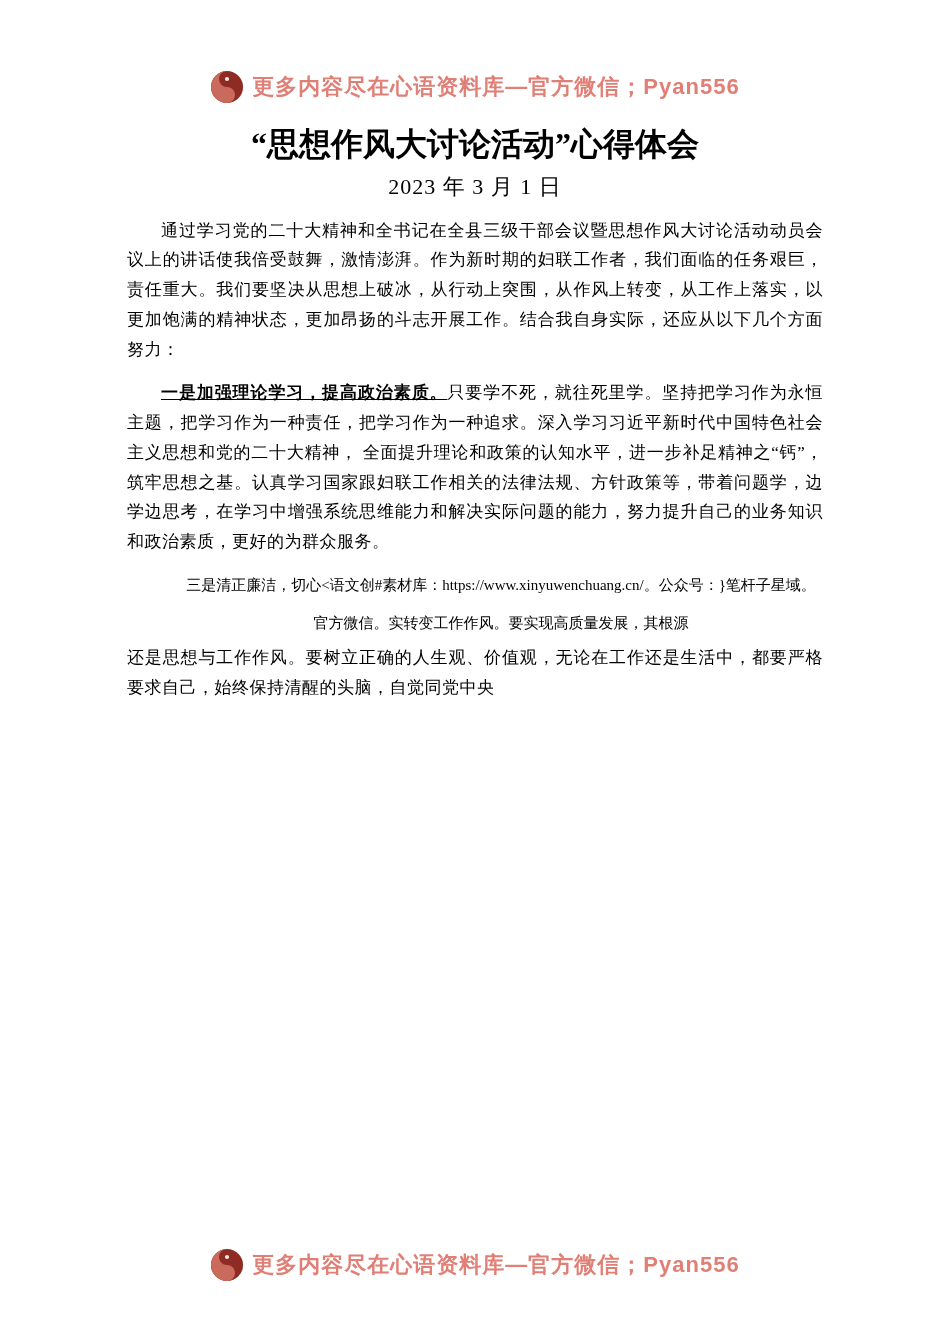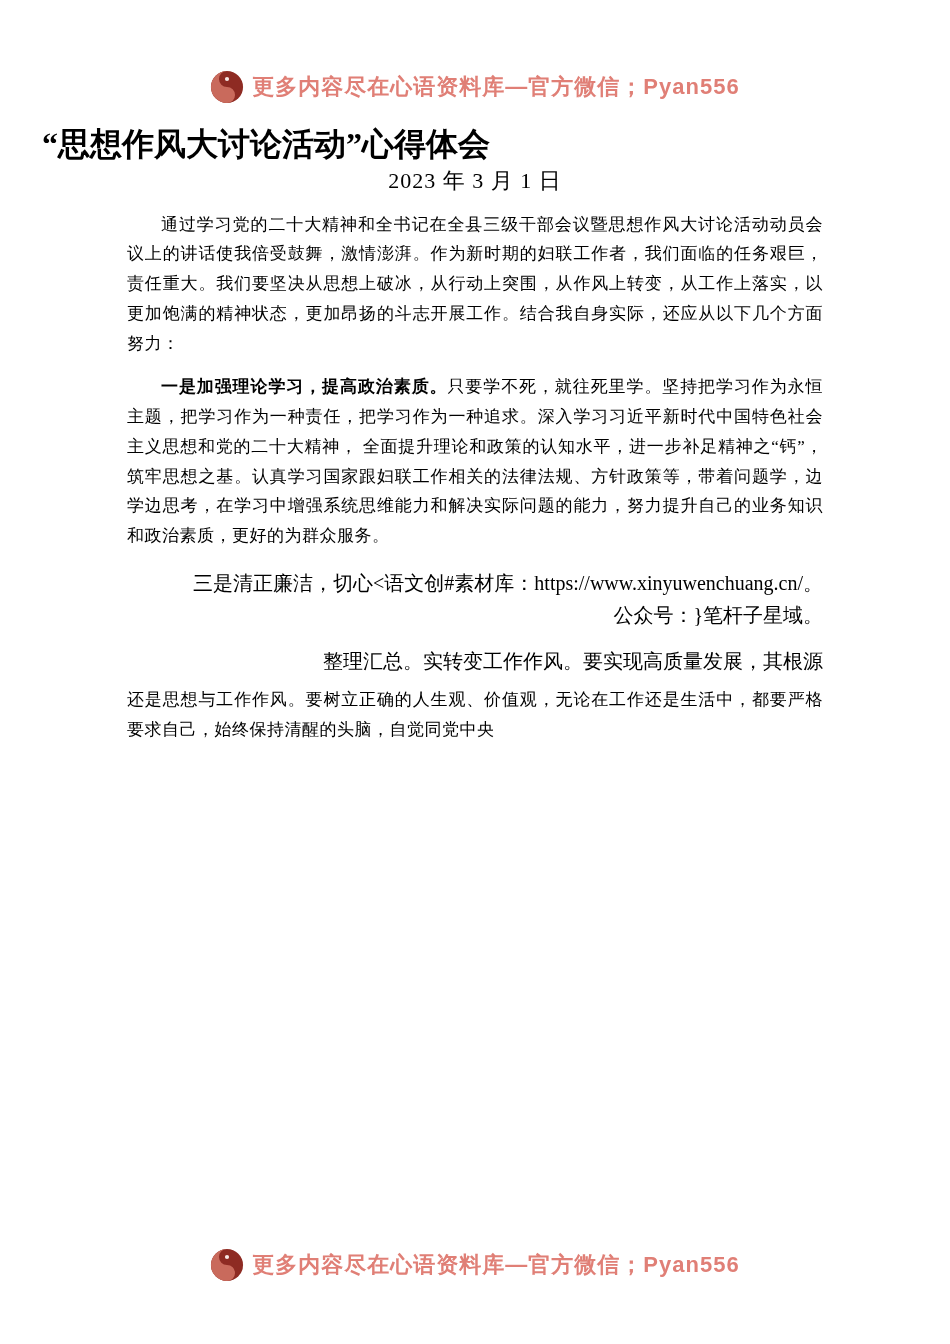--- a/index.html
+++ b/index.html
@@ -28,32 +28,32 @@
   }
   .watermark.top { padding-top: 70px; }
   .watermark.bottom {
     position: absolute;
     left: 0; right: 0;
     bottom: 62px;
   }
   .logo { width: 34px; height: 34px; flex: 0 0 auto; display: inline-flex; }
 
   .title {
-    text-align: left;
+    text-align: center;
     font-size: 32px;
     font-weight: bold;
     margin: 20px 0 0 0;
     line-height: 1.3;
     font-family: "Liberation Serif", "DejaVu Serif", serif;
   }
 
   .date {
     text-align: center;
     font-size: 22px;
-    margin-top: 0;
+    margin-top: 6px;
     letter-spacing: 1px;
   }
 
   .content {
     padding: 0 85px;
     margin-top: 14px;
   }
 
   p.body {
     font-size: 17px;
@@ -62,28 +62,29 @@
     text-indent: 2em;
     text-align: justify;
     letter-spacing: 0.5px;
   }
   p.body.spaced { margin-top: 14px; }
   p.body.noindent { text-indent: 0; }
 
   .lead {
     font-family: "Liberation Sans", "DejaVu Sans", sans-serif;
     font-weight: 700;
+    text-decoration: underline;
   }
 
   p.small {
-    font-size: 20px;
+    font-size: 15px;
     line-height: 1.6;
     margin: 16px 0 0 0;
     padding-left: 52px;
-    text-align: right;
+    text-align: center;
   }
   p.small + p.small { margin-top: 14px; }
   p.small + p.body { margin-top: 8px; font-family: Liberation Serif, serif; }
 </style>
 </head>
 <body>
 
 <div class="page">
 
   <div class="watermark top">
@@ -102,21 +103,21 @@
   <div class="date">2023 年 3 月 1 日</div>
 
   <div class="content">
 
     <p class="body">通过学习党的二十大精神和全书记在全县三级干部会议暨思想作风大讨论活动动员会议上的讲话使我倍受鼓舞，激情澎湃。作为新时期的妇联工作者，我们面临的任务艰巨，责任重大。我们要坚决从思想上破冰，从行动上突围，从作风上转变，从工作上落实，以更加饱满的精神状态，更加昂扬的斗志开展工作。结合我自身实际，还应从以下几个方面努力：</p>
 
     <p class="body spaced"><span class="lead">一是加强理论学习，提高政治素质。</span><span>只要学不死，就往死里学。坚持把学习作为永恒主题，把学习作为一种责任，把学习作为一种追求。深入学习习近平新时代中国特色社会主义思想和党的二十大精神， 全面提升理论和政策的认知水平，进一步补足精神之“钙”，筑牢思想之基。认真学习国家跟妇联工作相关的法律法规、方针政策等，带着问题学，边学边思考，在学习中增强系统思维能力和解决实际问题的能力，努力提升自己的业务知识和政治素质，更好的为群众服务。</span></p>
 
 
     <p class="small">三是清正廉洁，切心&lt;语文创#素材库：https://www.xinyuwenchuang.cn/。公众号：}笔杆子星域。</p>
-    <p class="small">整理汇总。实转变工作作风。要实现高质量发展，其根源</p>
+    <p class="small">官方微信。实转变工作作风。要实现高质量发展，其根源</p>
 
     <p class="body noindent">还是思想与工作作风。要树立正确的人生观、价值观，无论在工作还是生活中，都要严格要求自己，始终保持清醒的头脑，自觉同党中央</p>
 
   </div>
 
   <div class="watermark bottom">
     <span class="logo">
       <svg viewBox="0 0 36 36" width="34" height="34" aria-hidden="true">
         <circle cx="18" cy="18" r="17" fill="#8e2b23"></circle>
         <path d="M18 1 A17 17 0 0 0 18 35 A8.5 8.5 0 0 0 18 18 A8.5 8.5 0 0 1 18 1 Z" fill="#c96a5c"></path>

